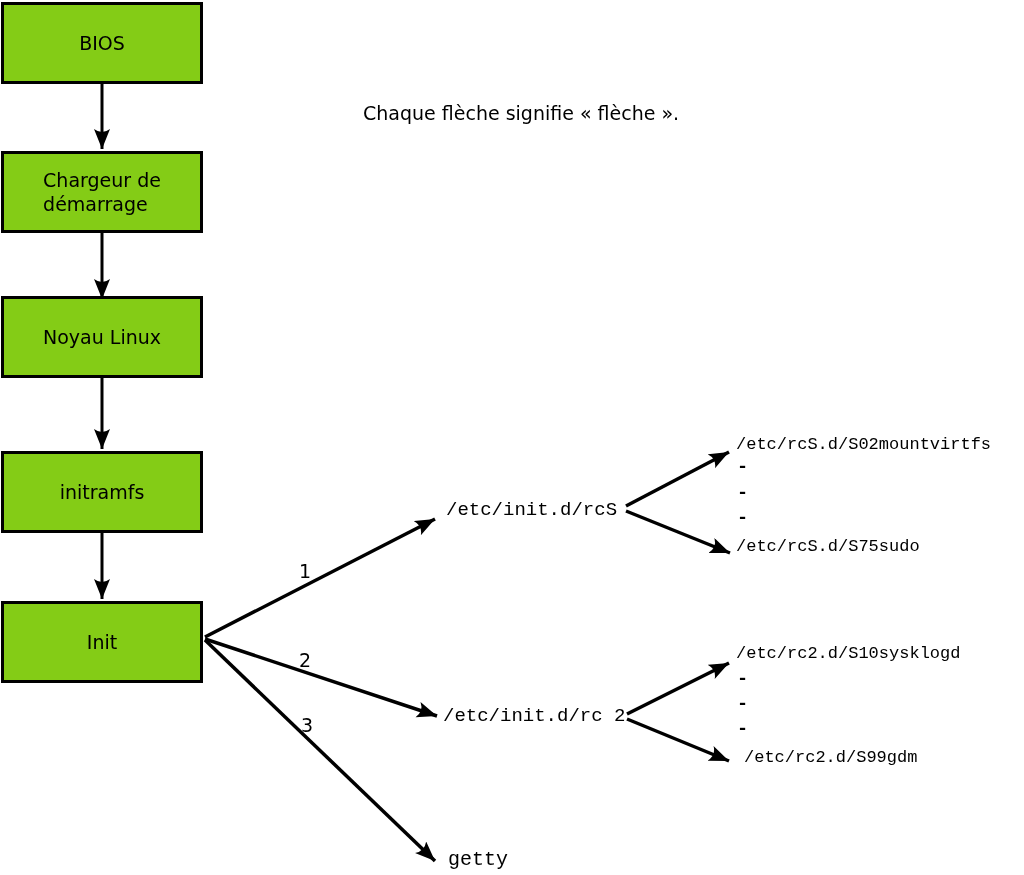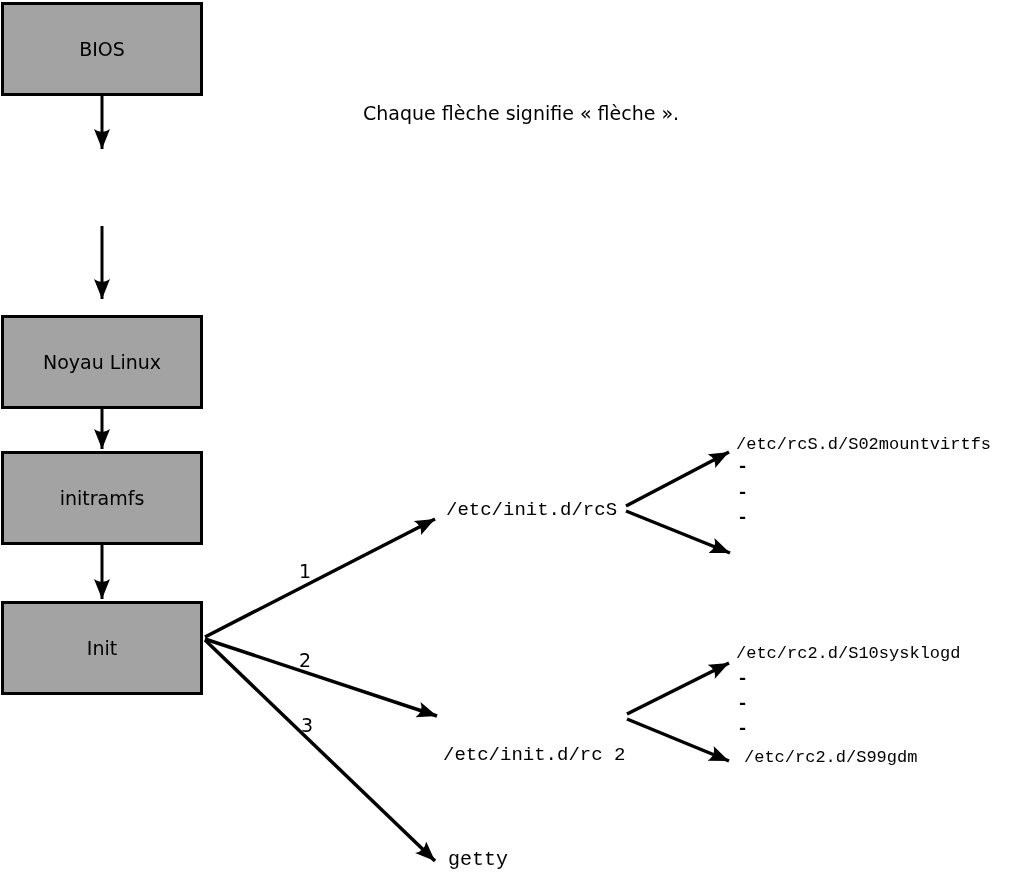--- a/index.html
+++ b/index.html
@@ -14,37 +14,37 @@
   }
   .arrows-layer {
     position: absolute;
     left: 0; top: 0;
     width: 1024px; height: 875px;
   }
   .flowbox {
     position: absolute;
     left: 1px;
     width: 202px;
-    height: 94px;
+    height: 82px;
     box-sizing: border-box;
     border: 3px solid #000000;
-    background: #a3a3a3;
+    background: #84cc16;
     display: flex;
     align-items: center;
     justify-content: center;
     font-size: 19px;
     line-height: 24px;
   }
   .flowbox .lbl {
     white-space: pre-line;
     text-align: left;
   }
   .box-bios      { top: 2px; }
   .box-chargeur  { top: 151px; }
-  .box-noyau     { top: 315px; }
+  .box-noyau     { top: 296px; }
   .box-initramfs { top: 451px; }
   .box-init      { top: 601px; }
 
   .caption {
     position: absolute;
     left: 363px;
     top: 102px;
     font-size: 19px;
     line-height: 22px;
     white-space: nowrap;
@@ -58,21 +58,21 @@
   .num-2 { left: 299px; top: 650px; }
   .num-3 { left: 301px; top: 715px; }
 
   .mono {
     position: absolute;
     font-family: "Liberation Mono", monospace;
     white-space: nowrap;
   }
   .path-main { font-size: 19px; line-height: 19px; }
   .path-rcs  { left: 446px; top: 501px; }
-  .path-rc2  { left: 443px; top: 746px; }
+  .path-rc2  { left: 443px; top: 707px; }
   .path-sub  { font-size: 17px; line-height: 18px; left: 736px; }
   .sub-s02   { top: 436px; }
   .sub-s75   { top: 538px; }
   .sub-s10   { top: 645px; }
   .sub-s99   { top: 749px; margin-left: 8px; }
   .dash      { font-size: 18.5px; line-height: 18px; left: 737px; font-weight: bold; }
   .dash-a1 { top: 459px; } .dash-a2 { top: 485px; } .dash-a3 { top: 510px; }
   .dash-b1 { top: 671px; } .dash-b2 { top: 696px; } .dash-b3 { top: 721px; }
   .path-getty { font-size: 20px; line-height: 17px; left: 448px; top: 851px; }
 </style>
@@ -102,39 +102,44 @@
 
     <line x1="627" y1="714" x2="729" y2="663" stroke="#000" stroke-width="3.5" marker-end="url(#ah)"></line>
     <line x1="627" y1="719" x2="729" y2="761" stroke="#000" stroke-width="3.5" marker-end="url(#ah)"></line>
   </svg>
 
   <div class="caption">Chaque flèche signifie « flèche ».</div>
 
   <div class="flowbox box-bios">
     <span class="lbl">BIOS</span>
   </div>
+  <div class="flowbox box-chargeur">
+    <span class="lbl">Chargeur de
+démarrage</span>
+  </div>
   <div class="flowbox box-noyau">
     <span class="lbl">Noyau Linux</span>
   </div>
   <div class="flowbox box-initramfs">
     <span class="lbl">initramfs</span>
   </div>
   <div class="flowbox box-init">
     <span class="lbl">Init</span>
   </div>
 
   <div class="num-label num-1">1</div>
   <div class="num-label num-2">2</div>
   <div class="num-label num-3">3</div>
 
   <div class="mono path-main path-rcs">/etc/init.d/rcS</div>
   <div class="mono path-sub sub-s02">/etc/rcS.d/S02mountvirtfs</div>
   <div class="mono dash dash-a1">-</div>
   <div class="mono dash dash-a2">-</div>
   <div class="mono dash dash-a3">-</div>
+  <div class="mono path-sub sub-s75">/etc/rcS.d/S75sudo</div>
 
   <div class="mono path-main path-rc2">/etc/init.d/rc 2</div>
   <div class="mono path-sub sub-s10">/etc/rc2.d/S10sysklogd</div>
   <div class="mono dash dash-b1">-</div>
   <div class="mono dash dash-b2">-</div>
   <div class="mono dash dash-b3">-</div>
   <div class="mono path-sub sub-s99">/etc/rc2.d/S99gdm</div>
 
   <div class="mono path-getty">getty</div>
 

